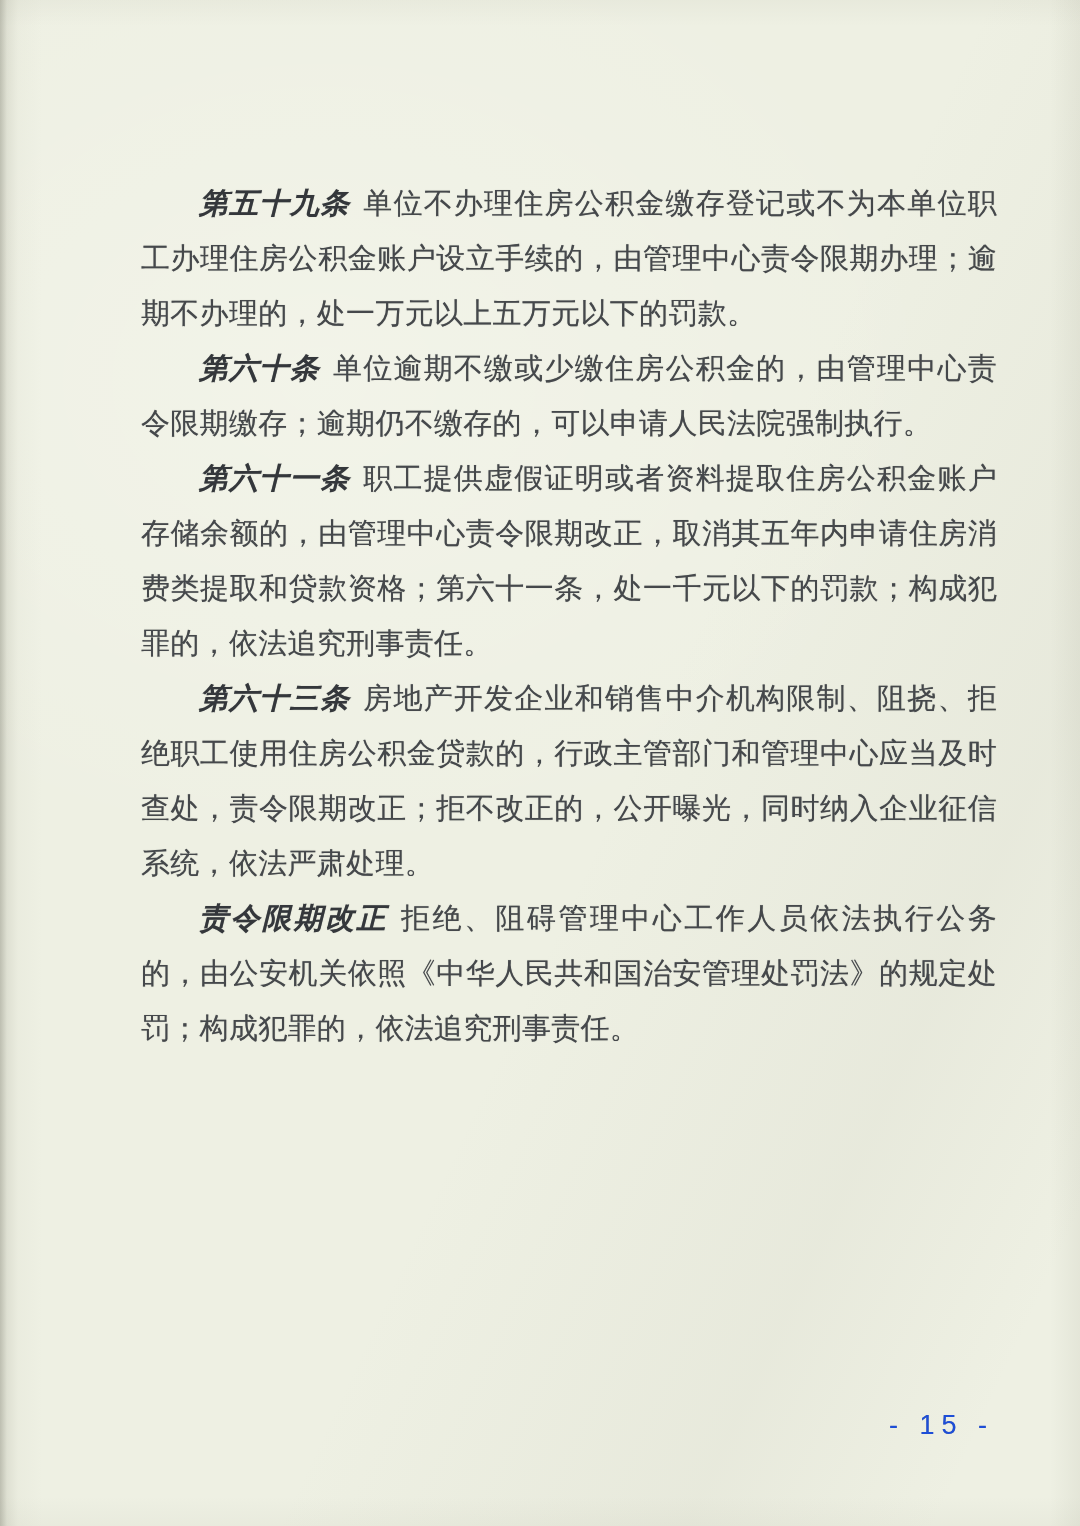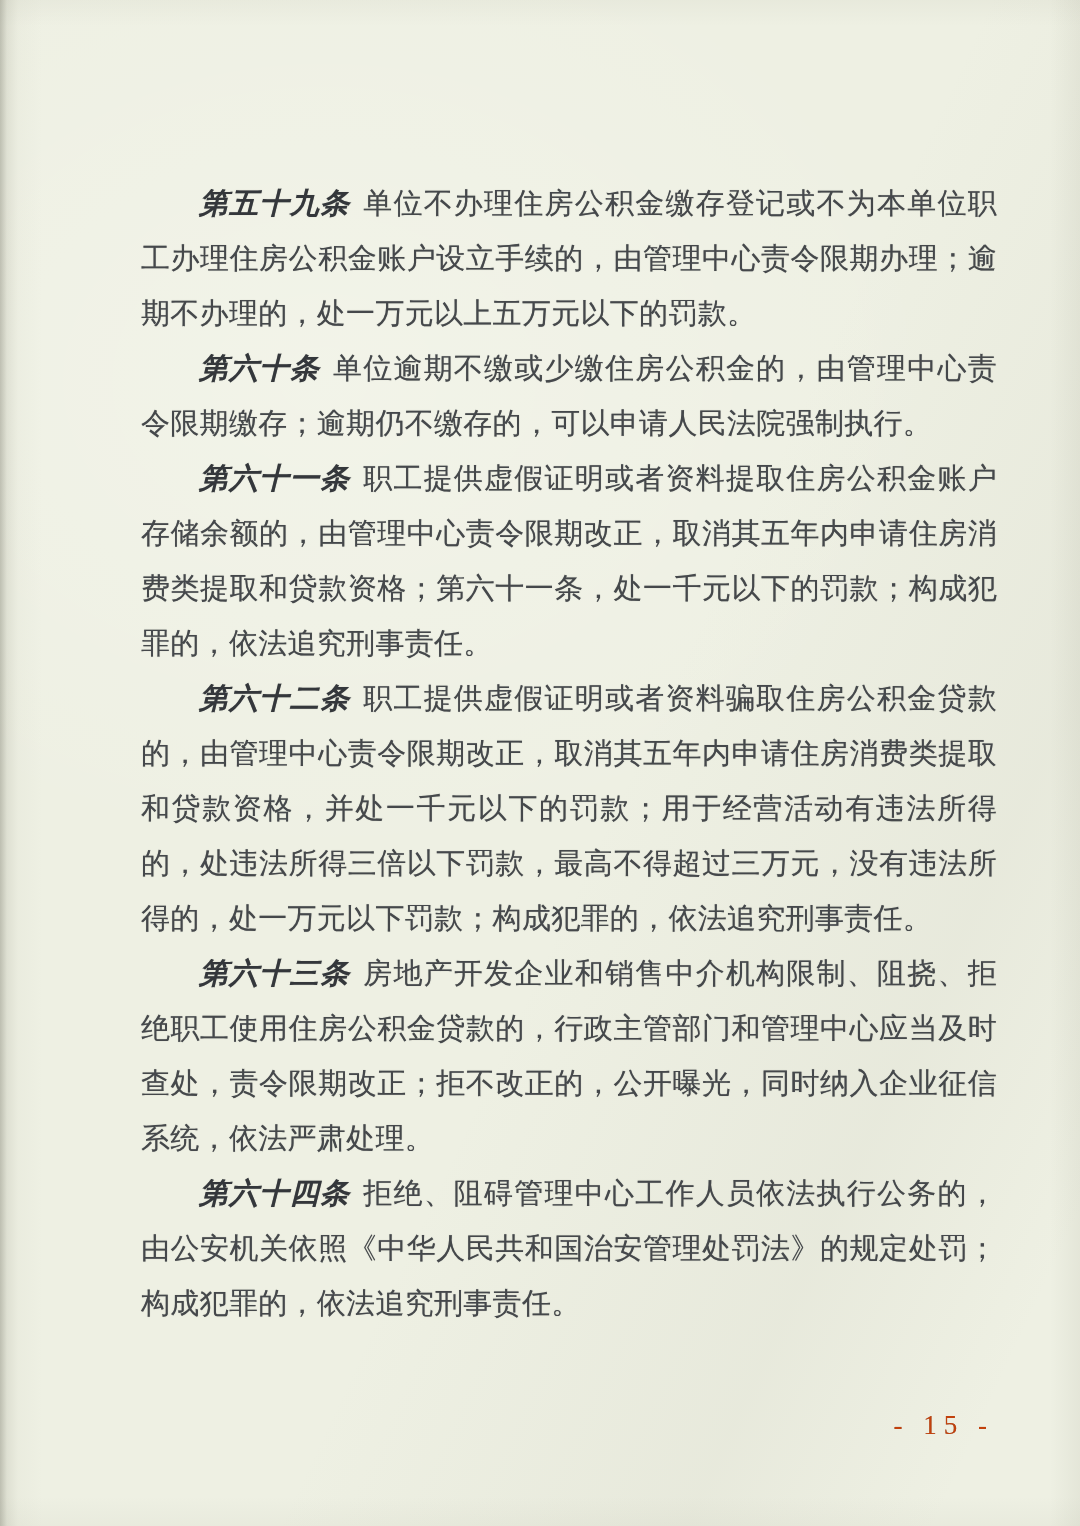--- a/index.html
+++ b/index.html
@@ -48,44 +48,43 @@
     color: #34373b;
     margin-right: 0.45em;
     font-style: italic;
   }
   .page-number {
     position: absolute;
     top: 1410px;
     right: 86px;
     font-size: 27px;
     line-height: 30px;
-    color: #c2410c;
+    color: #1d4ed8;
     letter-spacing: 7px;
     text-shadow: 0 0 0.6px rgba(75,78,80,0.5);
-    font-family: Liberation Serif, serif;
+    font-family: Liberation Sans, sans-serif;
     margin-left: 28px;
   }
 </style>
 </head>
 <body>
 
 <div class="page">
 
   <div class="text-block">
 
     <p class="para"><span class="art-num">第五十九条</span><span>单位不办理住房公积金缴存登记或不为本单位职工办理住房公积金账户设立手续的，由管理中心责令限期办理；逾期不办理的，处一万元以上五万元以下的罚款。</span></p>
 
     <p class="para"><span class="art-num">第六十条</span><span>单位逾期不缴或少缴住房公积金的，由管理中心责令限期缴存；逾期仍不缴存的，可以申请人民法院强制执行。</span></p>
 
     <p class="para"><span class="art-num">第六十一条</span><span>职工提供虚假证明或者资料提取住房公积金账户存储余额的，由管理中心责令限期改正，取消其五年内申请住房消费类提取和贷款资格；第六十一条，处一千元以下的罚款；构成犯罪的，依法追究刑事责任。</span></p>
 
-    <p class="para"><span class="art-num">第六十二条</span><span>职工提供虚假证明或者资料骗取住房公积金贷款的，由管理中心责令限期改正，取消其五年内申请住房消费类提取和贷款资格，并处一千元以下的罚款；用于经营活动有违法所得的，处违法所得三倍以下罚款，最高不得超过三万元，没有违法所得的，处一万元以下罚款；构成犯罪的，依法追究刑事责任。</span></p>
 
     <p class="para"><span class="art-num">第六十三条</span><span>房地产开发企业和销售中介机构限制、阻挠、拒绝职工使用住房公积金贷款的，行政主管部门和管理中心应当及时查处，责令限期改正；拒不改正的，公开曝光，同时纳入企业征信系统，依法严肃处理。</span></p>
 
-    <p class="para"><span class="art-num">第六十四条</span><span>拒绝、阻碍管理中心工作人员依法执行公务的，由公安机关依照《中华人民共和国治安管理处罚法》的规定处罚；构成犯罪的，依法追究刑事责任。</span></p>
+    <p class="para"><span class="art-num">责令限期改正</span><span>拒绝、阻碍管理中心工作人员依法执行公务的，由公安机关依照《中华人民共和国治安管理处罚法》的规定处罚；构成犯罪的，依法追究刑事责任。</span></p>
 
 
   </div>
 
   <div class="page-number">- 15 -</div>
 
 </div>
 
 </body></html>

